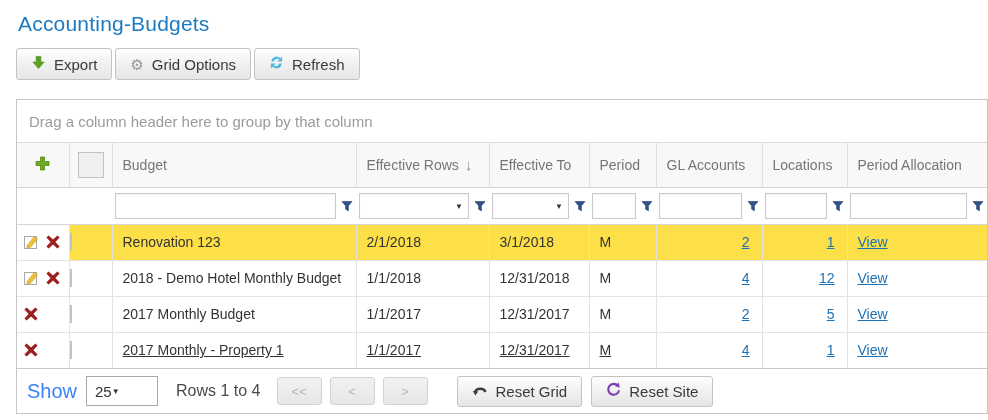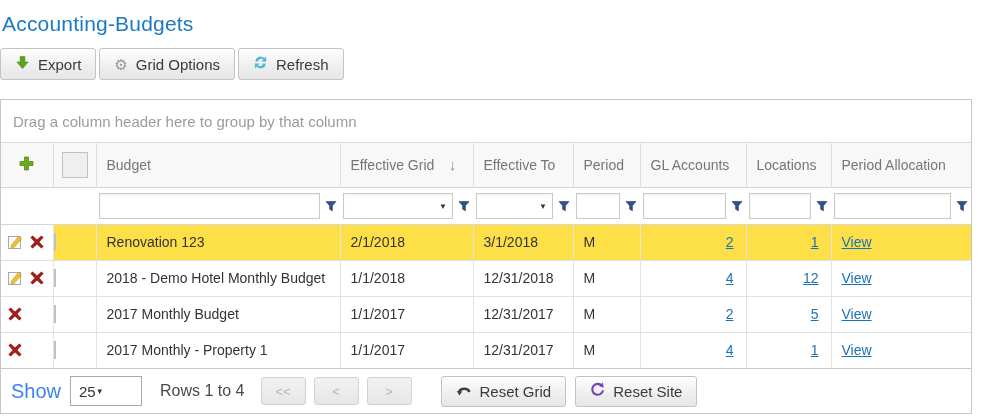--- a/index.html
+++ b/index.html
@@ -1,18 +1,18 @@
 <!DOCTYPE html>
 <html><head>
 <meta charset="utf-8">
 <style>
   * { box-sizing: border-box; margin: 0; padding: 0; }
   html,body { background:#ffffff; width:988px; }
   body { font-family:"Liberation Sans", sans-serif; color:#333; }
-  .page { padding: 8px 8px 0 0; width:916px; }
+  .page { padding: 8px 8px 0 16px; width:916px; }
 
   .page-title { color:#1b7ac2; font-size:21px; font-weight:400; margin:4px 0 12px 2px; letter-spacing:.2px; }
 
   .toolbar { display:flex; gap:3px; margin-bottom:19px; }
   .btn {
     display:inline-flex; align-items:center; gap:8px;
     background:linear-gradient(#fefefe,#eeeeee 60%,#e6e6e6);
     border:1px solid #c3c3c3; border-radius:3px;
     padding:0 14px; height:32px; font-size:15px; color:#3a3a3a; cursor:pointer;
     font-family:"Liberation Sans",sans-serif;
@@ -43,21 +43,21 @@
   .filter-input { flex:1; height:26px; border:1px solid #c9c9c9; background:#fff; min-width:0;
     font-family:"Liberation Sans",sans-serif; font-size:13px; padding:0 5px; box-shadow: inset 0 1px 2px rgba(0,0,0,.06); }
   .combo { position:relative; flex:1; min-width:0; }
   .combo .filter-input { width:100%; padding-right:18px; }
   .combo-caret { position:absolute; right:6px; top:9px; font-size:8px; color:#333; pointer-events:none; }
   .funnel { flex:0 0 auto; display:inline-flex; cursor:pointer; }
 
   tbody td { height:36px; font-size:14px; color:#333; padding:0 10px;
     border-right:1px solid #e2e2e2; border-bottom:1px solid #e2e2e2; }
   tbody td:last-child { border-right:none; }
-  tbody tr:last-child td { border-bottom:none; }
+  tbody tr:last-child td { border-bottom:none;text-decoration:underline; }
   tr.selected td { background:#fde047; }
   tr.selected td.col-icons { background:#ffffff; }
   td.col-icons { padding:0 0 0 7px; }
   .icon-wrap { display:flex; align-items:center; gap:7px; }
   td.num { text-align:right; padding-right:12px; }
   a.grid-link { color:#1a72b8; text-decoration:underline; }
 
   .checkbox { width:20px; height:20px; background:#f6f6f6; border:1px solid #c2c2c2; margin:0 auto; }
   td.col-check, th.col-check { padding:0; }
 
@@ -126,21 +126,21 @@
                   <path d="M5.5 1 h4 v4.5 H14 v4 H9.5 V14 h-4 V9.5 H1 v-4 h4.5 Z" fill="#6cab21" stroke="#568c15" stroke-width="0.8"></path>
                 </svg>
               </span>
           </th>
           <th class="col-check">
             <span class="checkbox" style="width:26px;height:26px;background:#efefef;display:block;"></span>
           </th>
           <th><span>Budget</span></th>
           <th>
             <span class="th-flex">
-                <span>Effective Grid</span>
+                <span>Effective Rows</span>
             <span class="sort-arrow">↓</span>
               </span>
           </th>
           <th><span>Effective To</span></th>
           <th><span>Period</span></th>
           <th><span>GL Accounts</span></th>
           <th><span>Locations</span></th>
           <th><span>Period Allocation</span></th>
         </tr>
         <tr class="filter-row">

